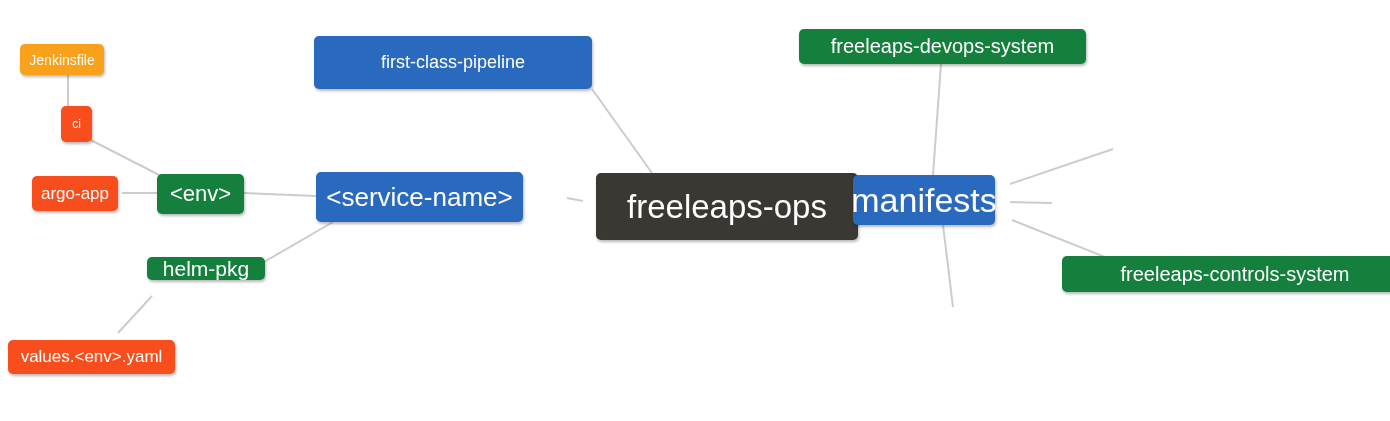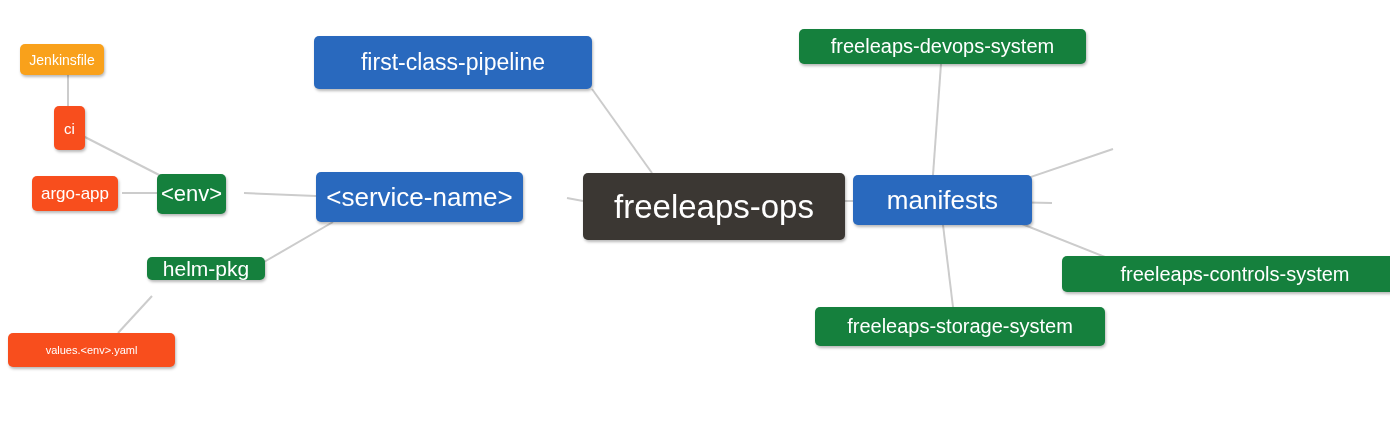--- a/index.html
+++ b/index.html
@@ -33,30 +33,30 @@
     box-shadow: 1px 2px 3px rgba(0,0,0,0.28);
     cursor: default;
     user-select: none;
   }
   .bg-dark   { background: #3b3733; }
   .bg-blue   { background: #2969be; }
   .bg-green  { background: #15803d; }
   .bg-red    { background: #f84e1d; }
   .bg-orange { background: #f9a11b; }
 
-  .n-root       { left: 583px;  top: 173px; width: 262px; height: 67px; font-size: 33px; }
-  .n-fcp        { left: 314px;  top: 36px;  width: 278px; height: 53px; font-size: 23px; }
+  .n-root       { left: 596px;  top: 173px; width: 262px; height: 67px; font-size: 33px; }
+  .n-fcp        { left: 314px;  top: 36px;  width: 278px; height: 53px; font-size: 18px; }
   .n-service    { left: 316px;  top: 172px; width: 207px; height: 50px; font-size: 26px; }
-  .n-manifests  { left: 853px;  top: 175px; width: 179px; height: 50px; font-size: 26px; }
-  .n-env        { left: 157px;  top: 174px; width: 69px;  height: 40px; font-size: 22px; }
+  .n-manifests  { left: 853px;  top: 175px; width: 142px; height: 50px; font-size: 34px; }
+  .n-env        { left: 157px;  top: 174px; width: 87px;  height: 40px; font-size: 22px; }
   .n-helm       { left: 147px;  top: 257px; width: 118px; height: 23px; font-size: 21px; }
   .n-argo       { left: 32px;   top: 176px; width: 86px;  height: 35px; font-size: 17px; }
-  .n-ci         { left: 54px;   top: 106px; width: 31px;  height: 44px; font-size: 15px; }
+  .n-ci         { left: 61px;   top: 106px; width: 31px;  height: 36px; font-size: 12px; }
   .n-jenkins    { left: 20px;   top: 26px;  width: 84px;  height: 31px; font-size: 14px; margin-top: 18px; }
-  .n-values     { left: 8px;    top: 333px; width: 167px; height: 34px; font-size: 11px; }
+  .n-values     { left: 8px;    top: 340px; width: 167px; height: 34px; font-size: 17px; }
   .n-devops     { left: 799px;  top: 29px;  width: 287px; height: 35px; font-size: 20px; }
   .n-network    { left: 1055px; top: 112px; width: 292px; height: 37px; font-size: 20px; }
   .n-monitoring { left: 1052px; top: 185px; width: 323px; height: 36px; font-size: 20px; }
   .n-controls   { left: 1062px; top: 256px; width: 346px; height: 36px; font-size: 20px; }
   .n-storage    { left: 815px;  top: 307px; width: 290px; height: 39px; font-size: 20px; }
 </style>
 </head>
 <body>
 
 <div class="canvas">
@@ -83,15 +83,14 @@
   <div class="node bg-red n-argo">argo-app</div>
   <div class="node bg-green n-env">&lt;env&gt;</div>
   <div class="node bg-green n-helm">helm-pkg</div>
   <div class="node bg-red n-values">values.&lt;env&gt;.yaml</div>
   <div class="node bg-blue n-fcp">first-class-pipeline</div>
   <div class="node bg-blue n-service">&lt;service-name&gt;</div>
   <div class="node bg-dark n-root">freeleaps-ops</div>
   <div class="node bg-blue n-manifests">manifests</div>
   <div class="node bg-green n-devops">freeleaps-devops-system</div>
   <div class="node bg-green n-controls">freeleaps-controls-system</div>
-  <div class="node bg-green n-storage">freeleaps-storage-system</div>
 
 </div>
 
 </body></html>

